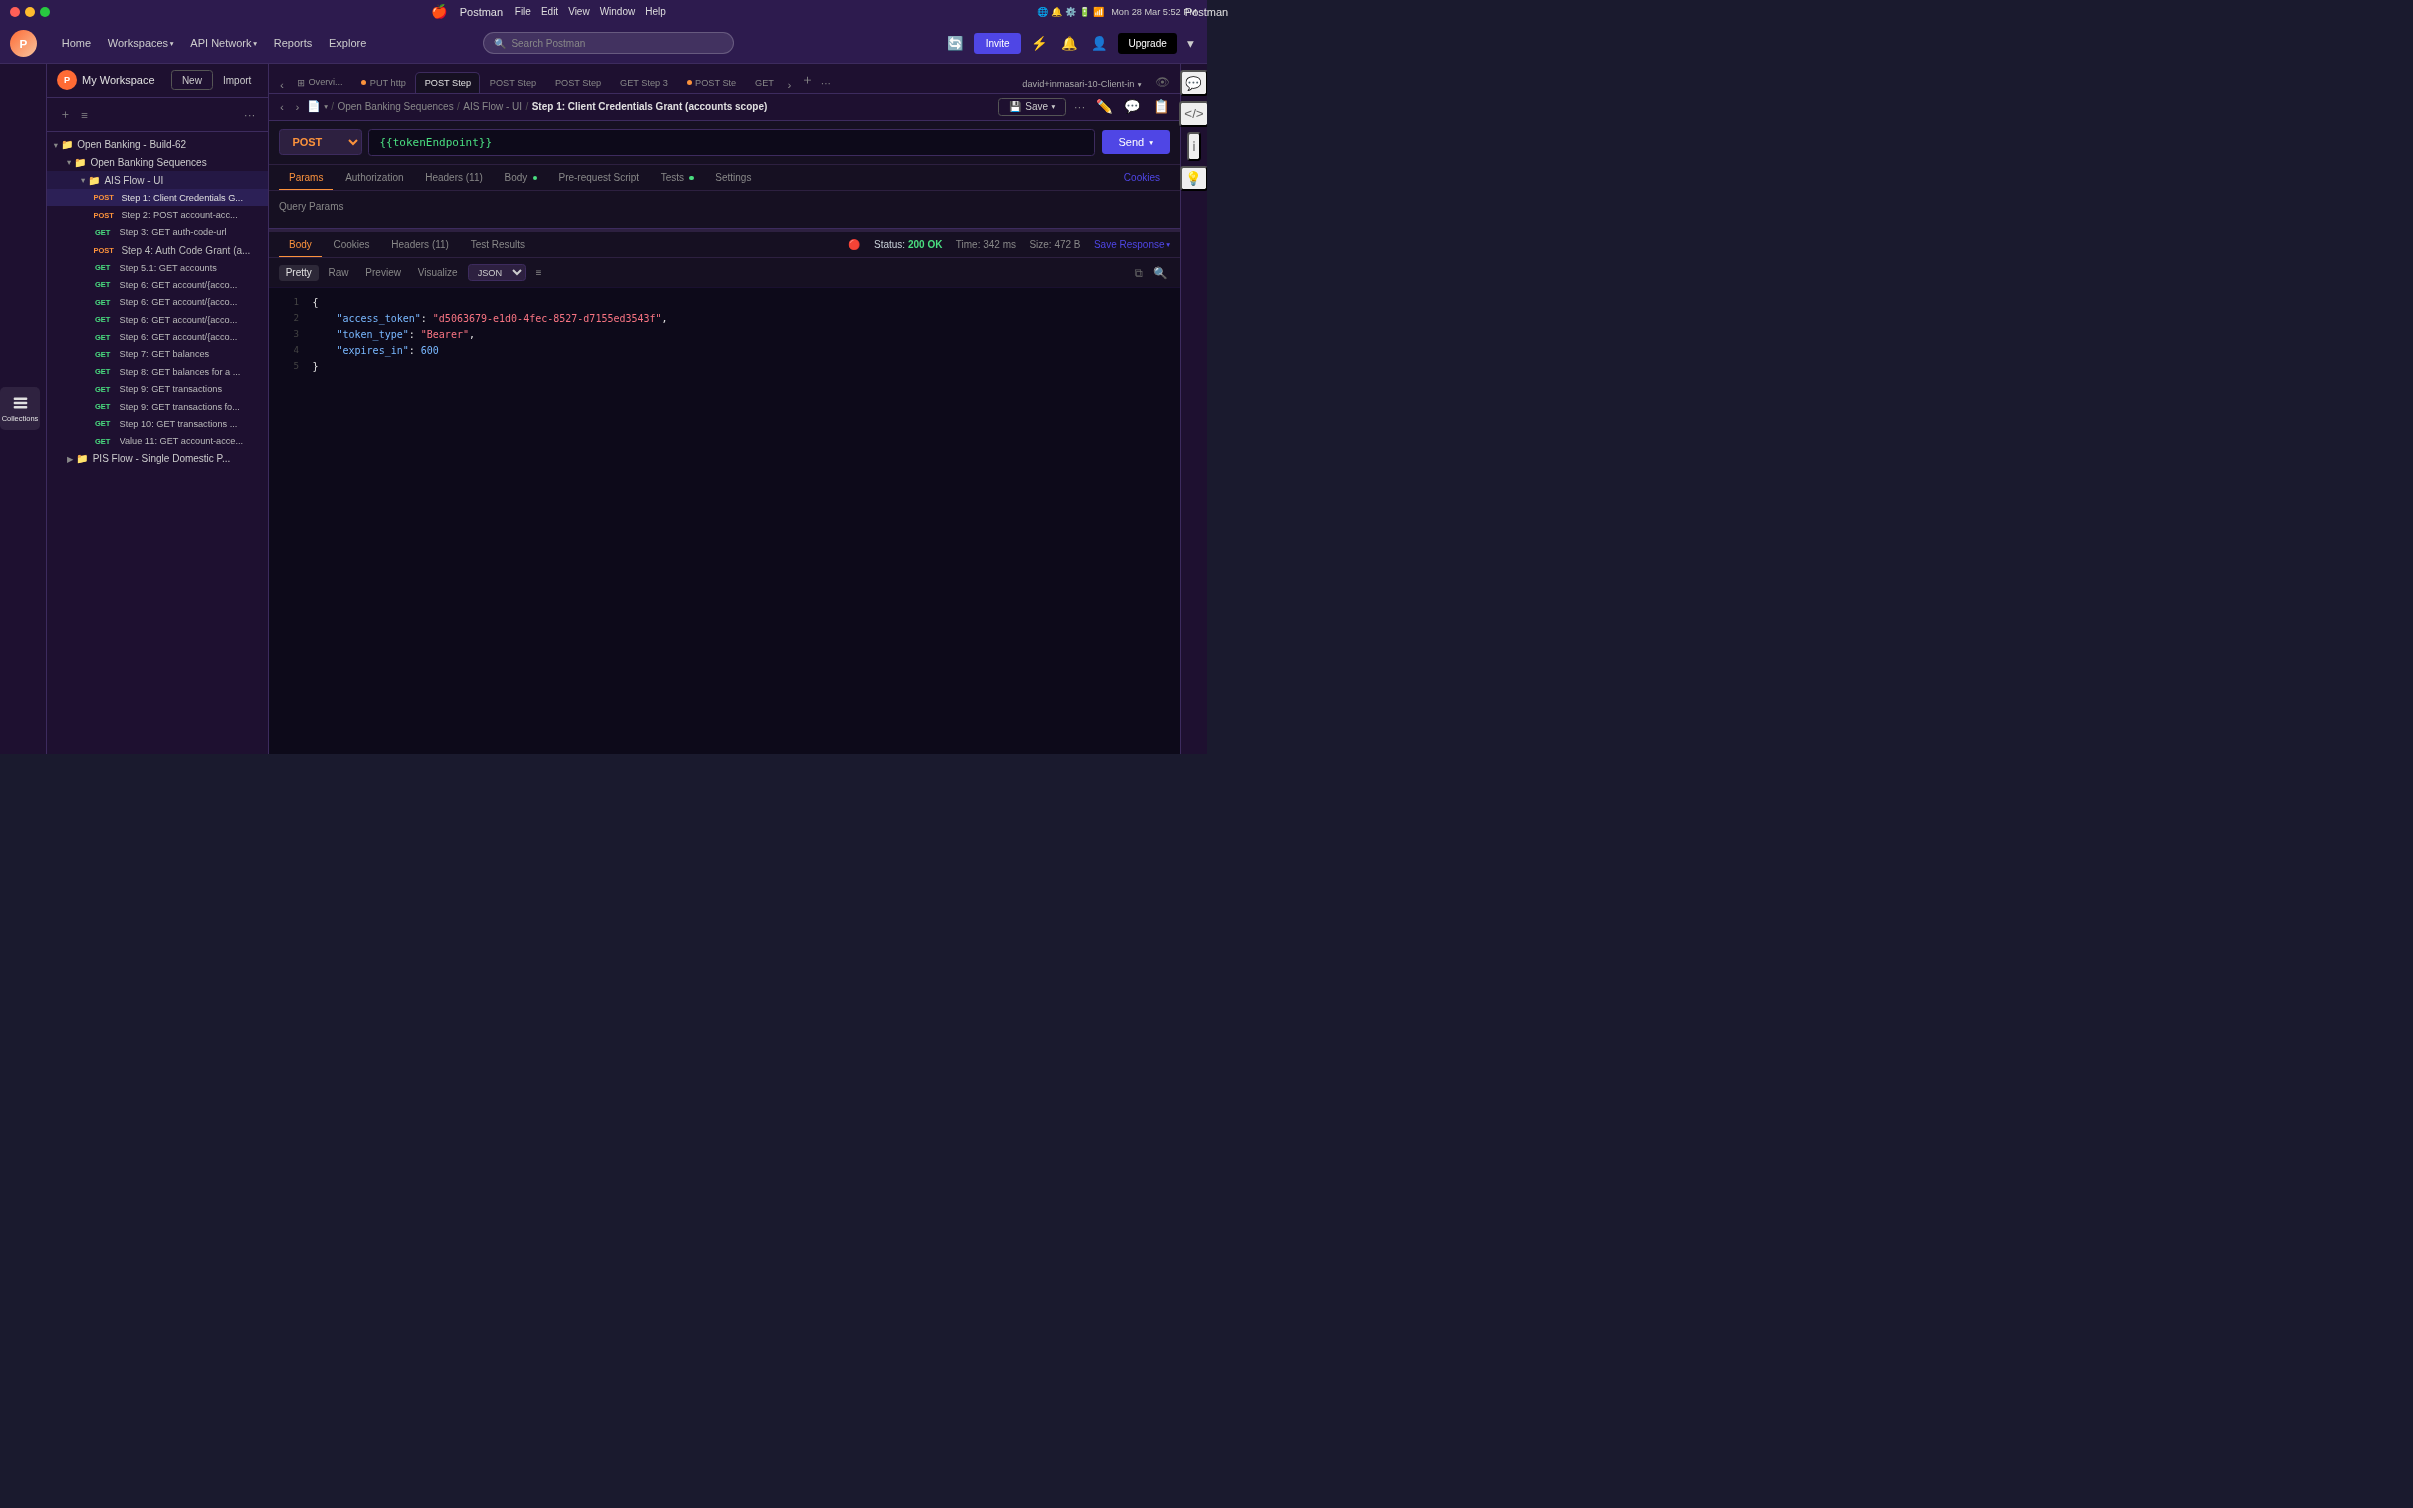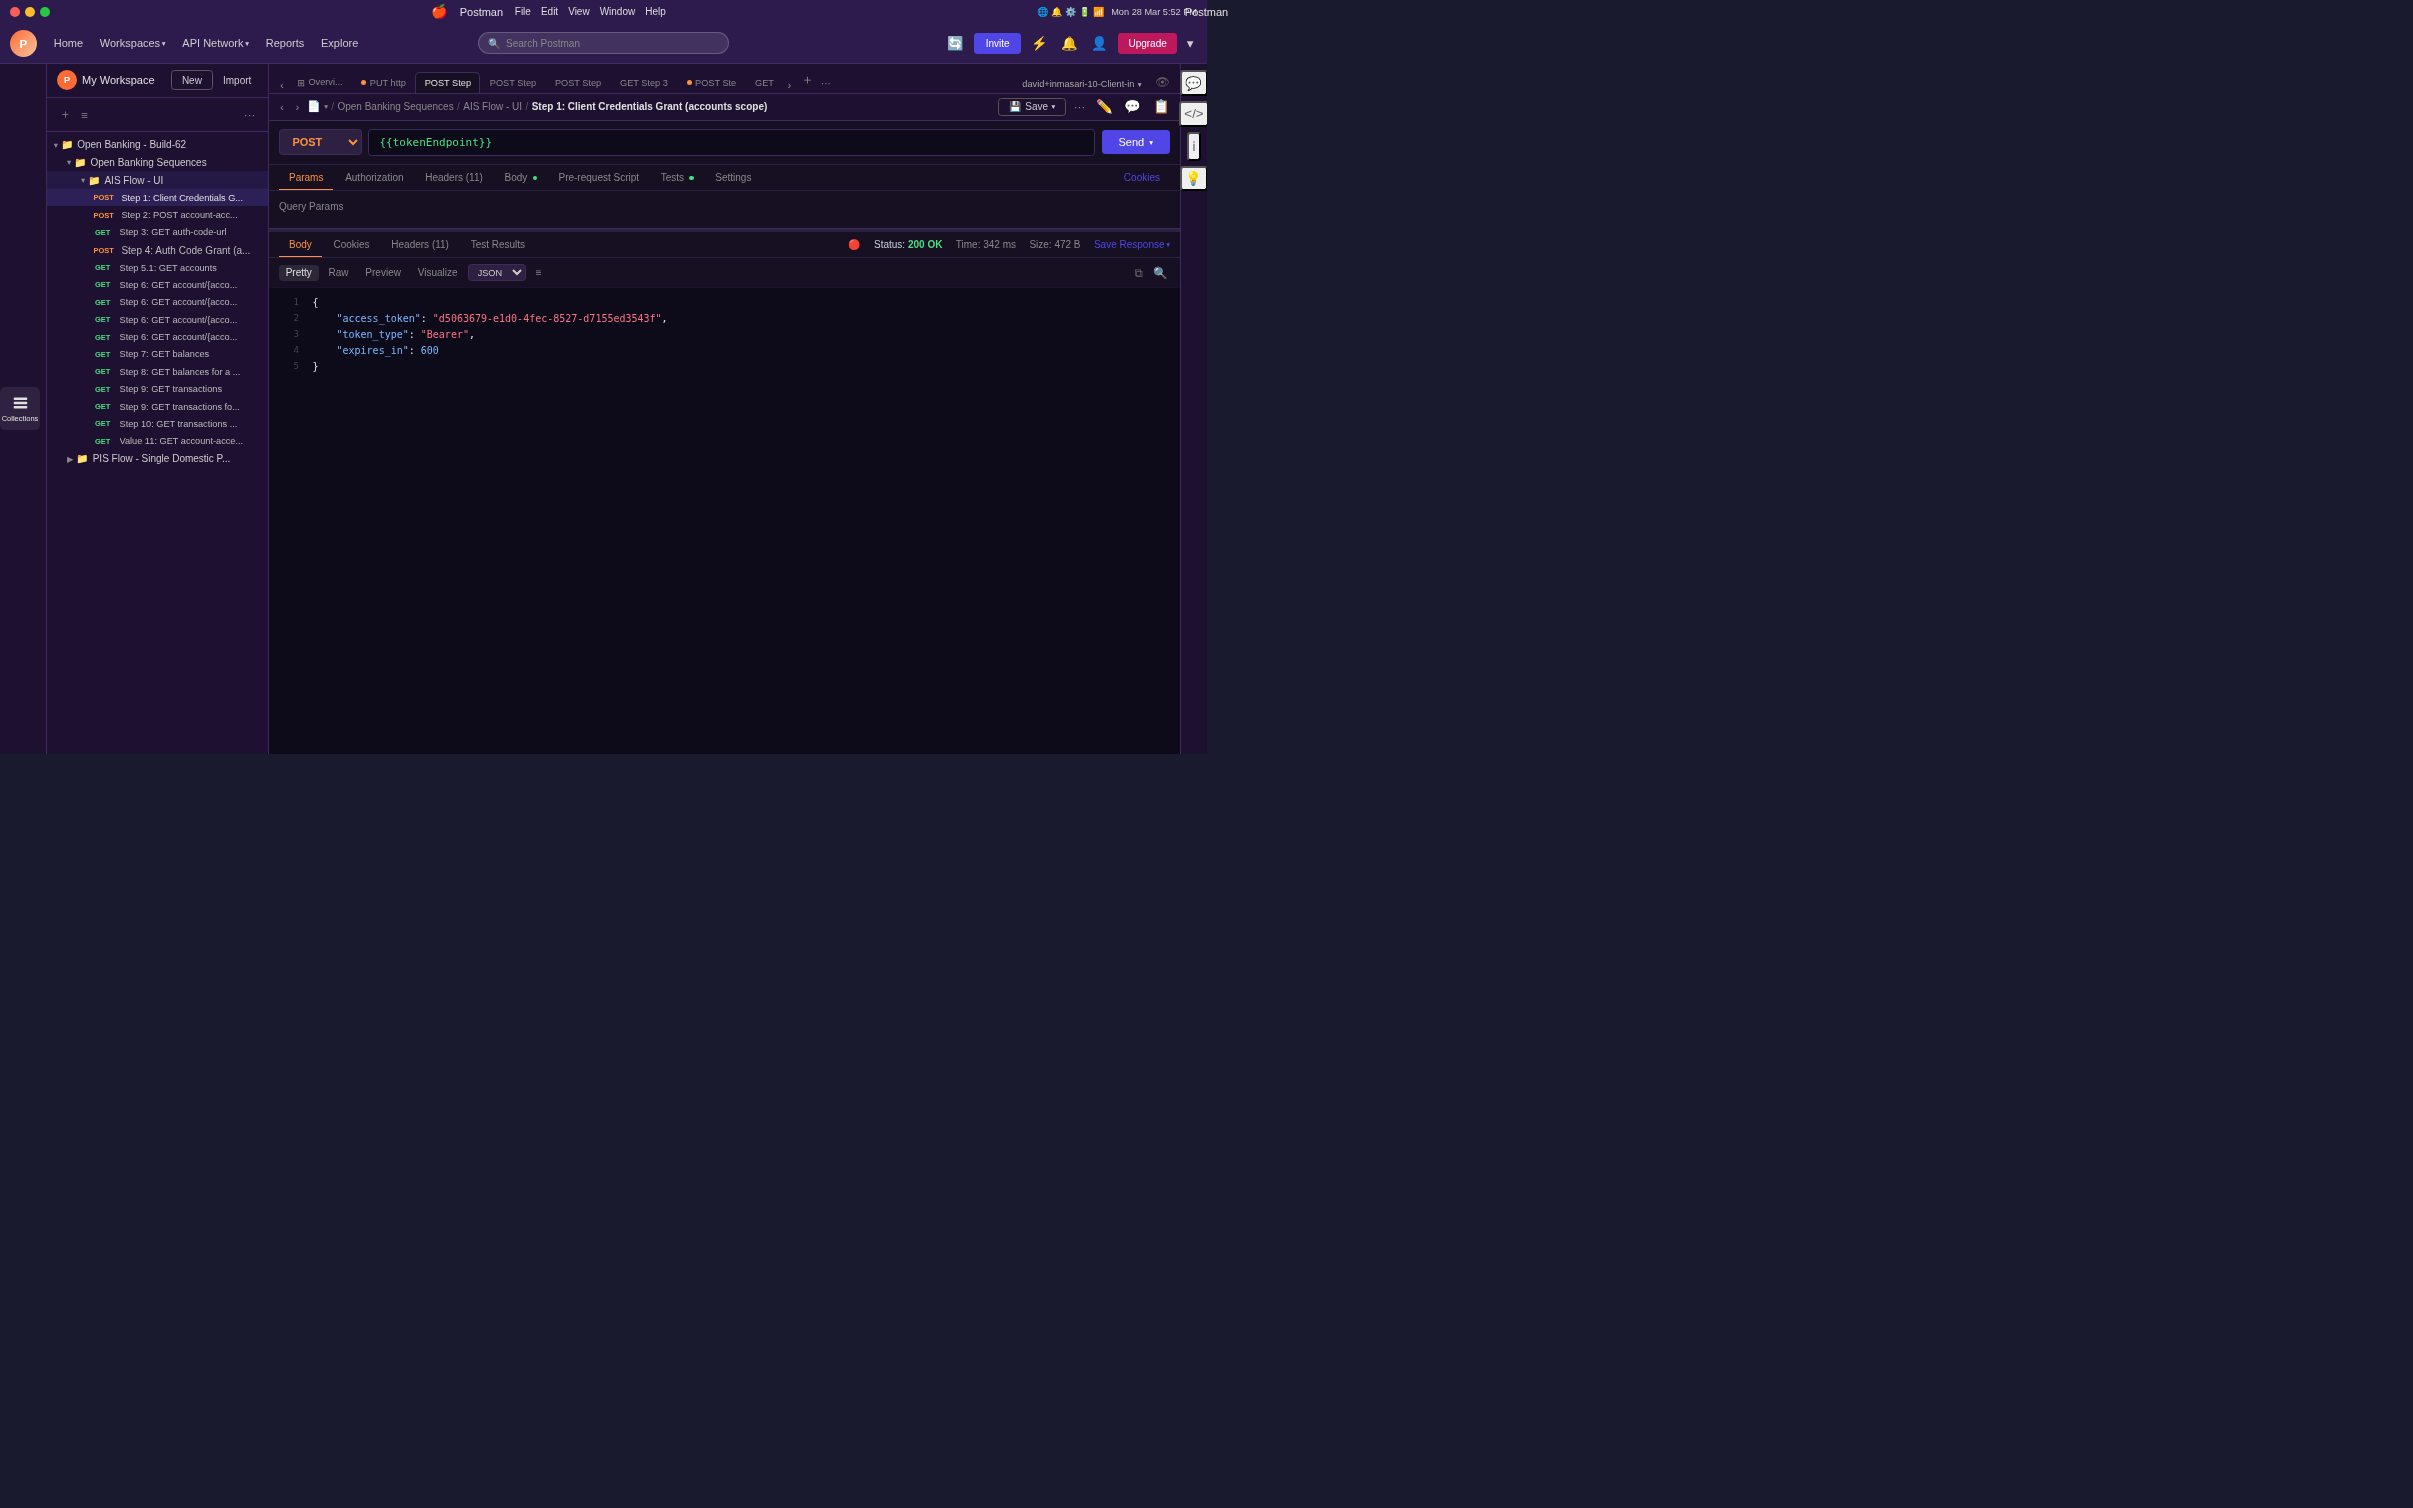--- a/index.html
+++ b/index.html
@@ -14,27 +14,27 @@
     .tl.green { background: #28c840; }
     .title-bar-center { color: #e0e0e0; font-size: 11px; font-weight: 500; position: absolute; left: 50%; transform: translateX(-50%); }
     .title-bar-right { display: flex; align-items: center; gap: 6.7px; font-size: 9.2px; color: #ccc; }
     .title-bar-left { display: flex; align-items: center; gap: 13.4px; }
     .menu-items { display: flex; gap: 10px; font-size: 10px; color: #ddd; }
     .menu-items span { cursor: pointer; }
 
     
     .toolbar { background: #2d1b4e; height: 40px; display: flex; align-items: center; padding: 0 10px; gap: 10px; border-bottom: 0.8px solid #3d2b5e; }
     .postman-logo { width: 27px; height: 27px; border-radius: 50%; background: linear-gradient(135deg, #ff6b35, #f7c59f); display: flex; align-items: center; justify-content: center; color: white; font-weight: bold; font-size: 11.7px; }
-    .toolbar-nav { display: flex; align-items: center; gap: 3.4px; }
+    .toolbar-nav { display: flex; align-items: center; gap: 3.4px; margin-left: 8px; }
     .toolbar-nav a { color: #ccc; font-size: 11px; text-decoration: none; padding: 3.4px 6.7px; border-radius: 3.4px; cursor: pointer; }
     .search-bar { flex: 1; max-width: 251px; background: rgba(255,255,255,0.1); border: 0.8px solid rgba(255,255,255,0.2); border-radius: 17px; padding: 4.2px 10px; display: flex; align-items: center; gap: 5px; color: #aaa; font-size: 10px; cursor: text; margin: 0 auto; }
     .toolbar-right { display: flex; align-items: center; gap: 6.7px; margin-left: auto; }
     .btn-invite { background: #4f46e5; color: white; border: none; border-radius: 3.4px; padding: 5px 11.7px; font-size: 10px; cursor: pointer; font-weight: 500; }
     .icon-btn { background: none; border: none; color: #ccc; cursor: pointer; padding: 3.4px; border-radius: 3.4px; font-size: 13.4px; display: flex; align-items: center; }
-    .btn-upgrade { background: #be185d; color: white; border: none; border-radius: 3.4px; padding: 5px 10px; font-size: 10px; cursor: pointer; }
+    .btn-upgrade { background: #000000; color: white; border: none; border-radius: 3.4px; padding: 5px 10px; font-size: 10px; cursor: pointer; }
 
     
     .main { display: flex; height: calc(754px - 64px); }
 
     
     .sidebar-icons { width: 47px; background: #1e1030; border-right: 0.8px solid #3d2b5e; display: flex; flex-direction: row; align-items: center; padding: 6.7px 0; gap: 3.4px; }
     .sidebar-icon-item { display: flex; flex-direction: column; align-items: center; gap: 1.7px; padding: 6.7px 3.4px; border-radius: 5px; cursor: pointer; color: #888; width: 40px; text-align: center; }
     .sidebar-icon-item:hover, .sidebar-icon-item.active { color: #e0e0e0; background: rgba(255,255,255,0.08); }
     .sidebar-icon-item svg { width: 17px; height: 17px; }
     .sidebar-icon-item .label { font-size: 7.5px; margin-top: 1.7px; }

